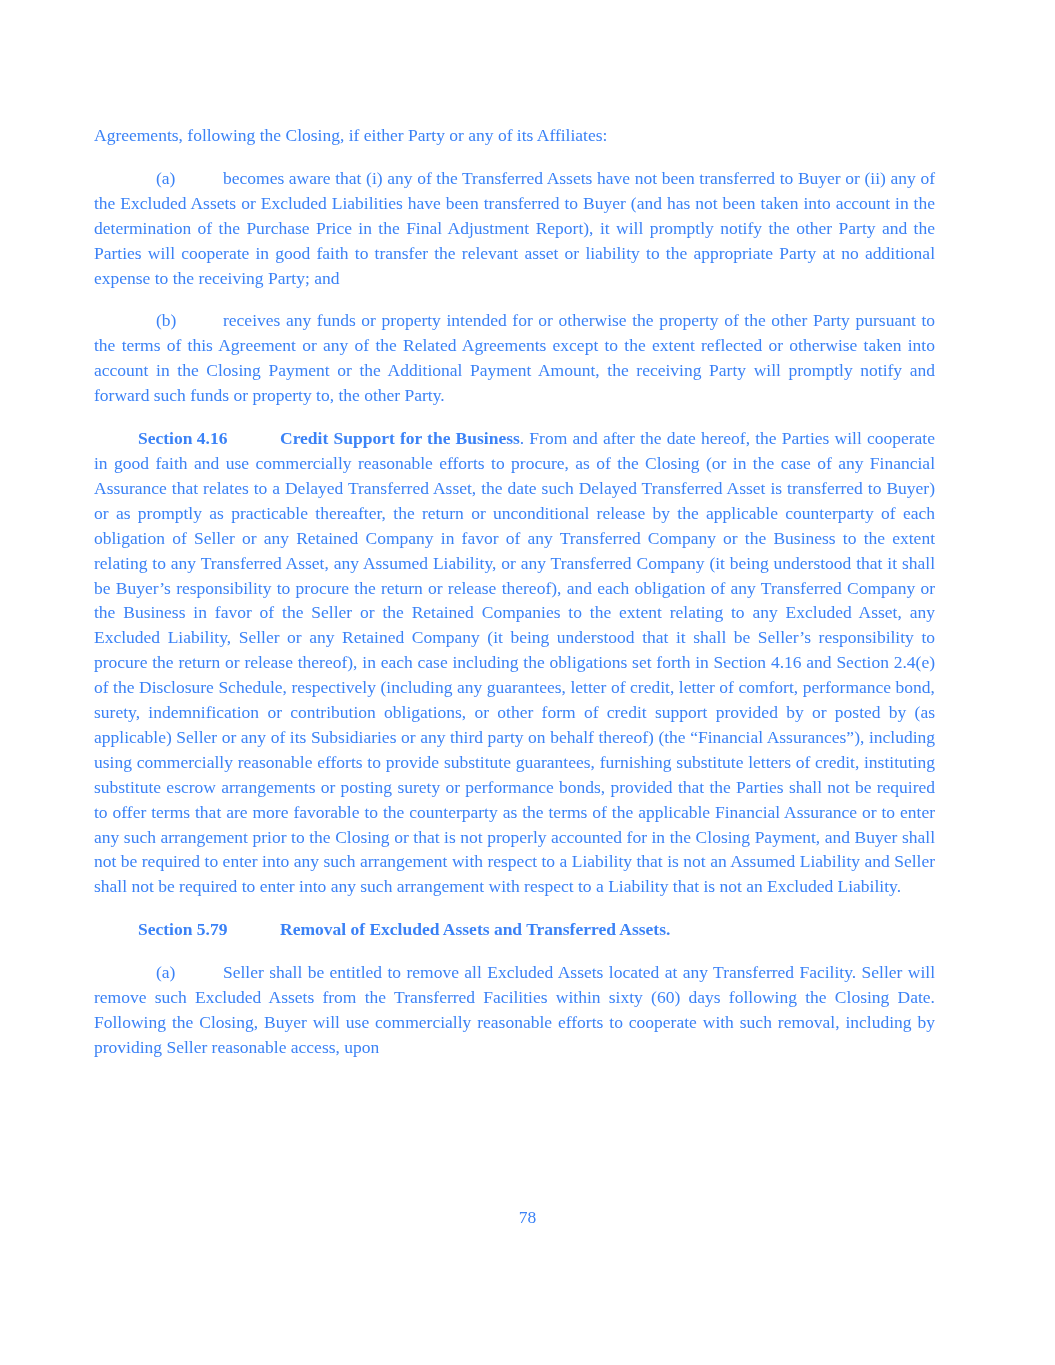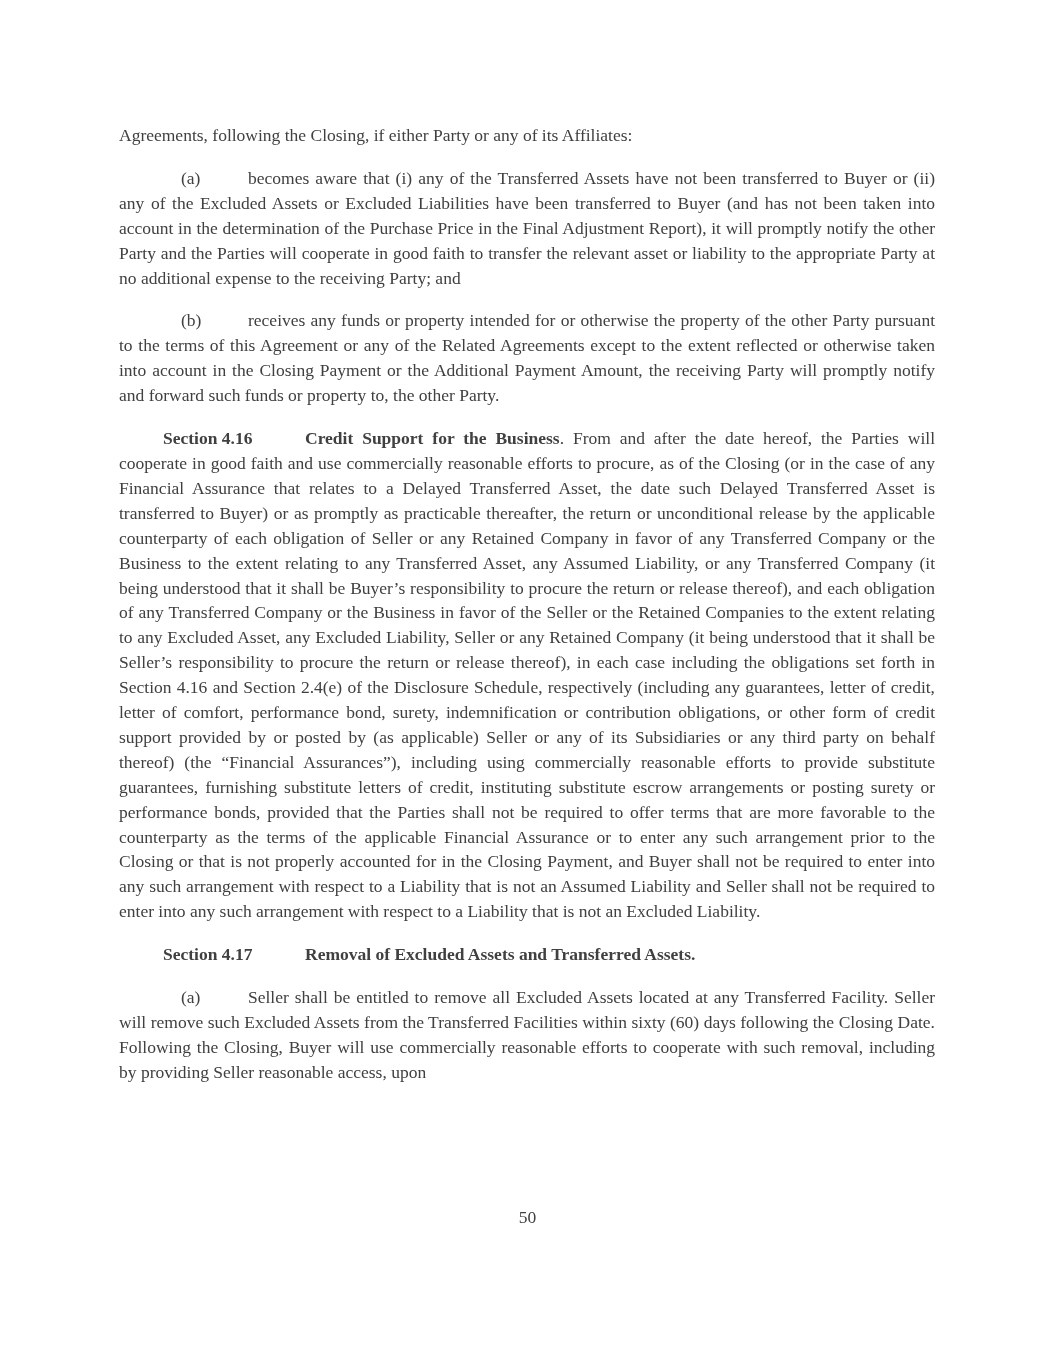--- a/index.html
+++ b/index.html
@@ -6,23 +6,23 @@
     margin: 0;
     padding: 0;
     background: #ffffff;
   }
   .page {
     position: relative;
     width: 1055px;
     height: 1365px;
     background: #ffffff;
     box-sizing: border-box;
-    padding: 123px 120px 0 119px;
+    padding: 123px 120px 0 94px;
     font-family: "Liberation Serif", "DejaVu Serif", serif;
-    color: #404040;
+    color: #3b82f6;
     overflow: hidden;
   }
   p.para {
     margin: 0 0 18px 0;
     font-size: 17.5px;
     line-height: 24.9px;
     text-align: justify;
   }
   p.para.last {
     margin-bottom: 0;
@@ -61,19 +61,19 @@
 <div class="page">
 
   <p class="para"><span>Agreements, following the Closing, if either Party or any of its Affiliates:</span></p>
 
   <p class="para indent"><span class="label">(a)</span><span>becomes aware that (i) any of the Transferred Assets have not been transferred to Buyer or (ii) any of the Excluded Assets or Excluded Liabilities have been transferred to Buyer (and has not been taken into account in the determination of the Purchase Price in the Final Adjustment Report), it will promptly notify the other Party and the Parties will cooperate in good faith to transfer the relevant asset or liability to the appropriate Party at no additional expense to the receiving Party; and</span></p>
 
   <p class="para indent"><span class="label">(b)</span><span>receives any funds or property intended for or otherwise the property of the other Party pursuant to the terms of this Agreement or any of the Related Agreements except to the extent reflected or otherwise taken into account in the Closing Payment or the Additional Payment Amount, the receiving Party will promptly notify and forward such funds or property to, the other Party.</span></p>
 
   <p class="para indent-heading"><span class="sec-label b">Section 4.16</span><span class="b u">Credit Support for the Business</span><span>. From and after the date hereof, the Parties will cooperate in good faith and use commercially reasonable efforts to procure, as of the Closing (or in the case of any Financial Assurance that relates to a Delayed Transferred Asset, the date such Delayed Transferred Asset is transferred to Buyer) or as promptly as practicable thereafter, the return or unconditional release by the applicable counterparty of each obligation of Seller or any Retained Company in favor of any Transferred Company or the Business to the extent relating to any Transferred Asset, any Assumed Liability, or any Transferred Company (it being understood that it shall be Buyer’s responsibility to procure the return or release thereof), and each obligation of any Transferred Company or the Business in favor of the Seller or the Retained Companies to the extent relating to any Excluded Asset, any Excluded Liability, Seller or any Retained Company (it being understood that it shall be Seller’s responsibility to procure the return or release thereof), in each case including the obligations set forth in </span><span class="u">Section 4.16</span><span> and </span><span class="u">Section 2.4(e)</span><span> of the Disclosure Schedule, respectively (including any guarantees, letter of credit, letter of comfort, performance bond, surety, indemnification or contribution obligations, or other form of credit support provided by or posted by (as applicable) Seller or any of its Subsidiaries or any third party on behalf thereof) (the “</span><span class="u">Financial Assurances</span><span>”), including using commercially reasonable efforts to provide substitute guarantees, furnishing substitute letters of credit, instituting substitute escrow arrangements or posting surety or performance bonds, provided that the Parties shall not be required to offer terms that are more favorable to the counterparty as the terms of the applicable Financial Assurance or to enter any such arrangement prior to the Closing or that is not properly accounted for in the Closing Payment, and Buyer shall not be required to enter into any such arrangement with respect to a Liability that is not an Assumed Liability and Seller shall not be required to enter into any such arrangement with respect to a Liability that is not an Excluded Liability.</span></p>
 
-  <p class="para indent-heading"><span class="sec-label b">Section 4.17</span><span class="b u">Removal of Excluded Assets and Transferred Assets</span><span class="b">.</span></p>
+  <p class="para indent-heading"><span class="sec-label b">Section 5.79</span><span class="b u">Removal of Excluded Assets and Transferred Assets</span><span class="b">.</span></p>
 
   <p class="para indent last"><span class="label">(a)</span><span>Seller shall be entitled to remove all Excluded Assets located at any Transferred Facility. Seller will remove such Excluded Assets from the Transferred Facilities within sixty (60) days following the Closing Date. Following the Closing, Buyer will use commercially reasonable efforts to cooperate with such removal, including by providing Seller reasonable access, upon</span></p>
 
-  <div class="pagenum">50</div>
+  <div class="pagenum">78</div>
 
 </div>
 
 </body></html>

